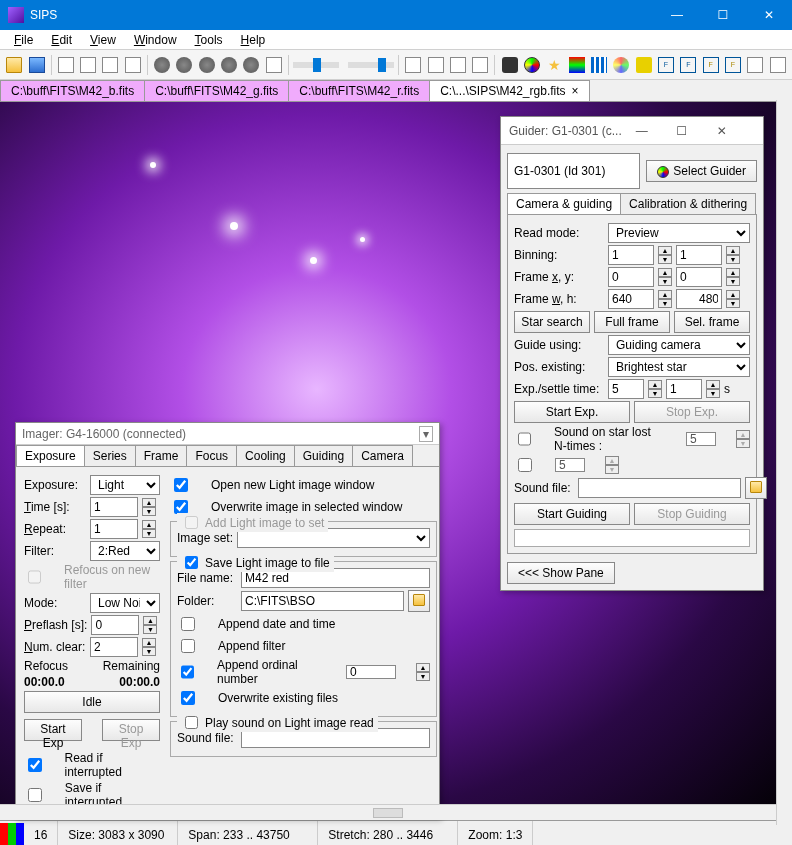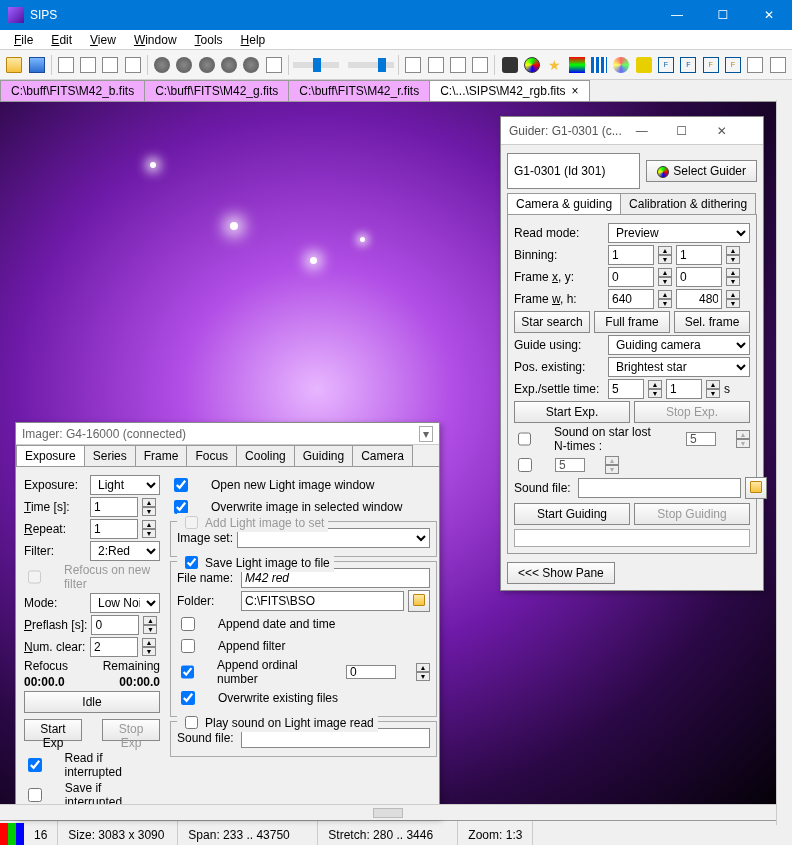--- a/index.html
+++ b/index.html
@@ -311,21 +311,21 @@
             <select style="flex:1"><option></option></select>
             </div>
         </div>
         <div class="fieldset">
           <div class="legend">
               <input type="checkbox" checked="" style="">
               <span>Save Light image to file</span>
             </div>
           <div class="row">
               <span style="min-width:60px">File name:</span>
-            <input type="text" style="flex: 1 1 0%; font-style: italic;" value="M42 red">
+            <input type="text" style="flex: 1 1 0%;" value="M42 red">
             </div>
           <div class="row">
               <span style="min-width:60px">Folder:</span>
             <input type="text" style="flex: 1 1 0%;" value="C:\FITS\BSO">
             <button class="btn" style="padding:0 4px"><span class="ticon folder-ic" style="width:12px;height:12px"></span></button>
             </div>
           <div class="chk">
               <input type="checkbox" style="">
               <span>Append date and time</span>
             </div>

